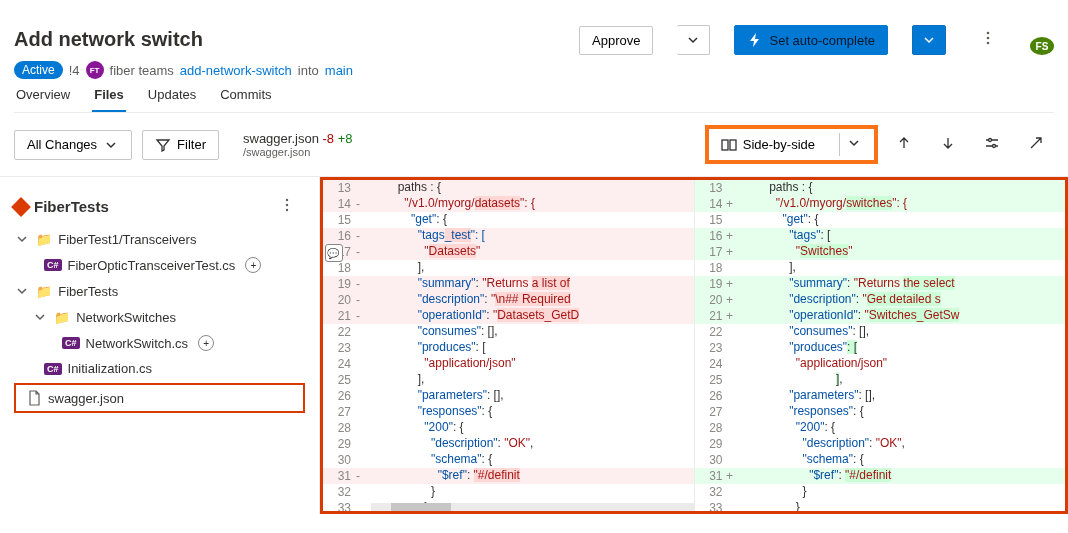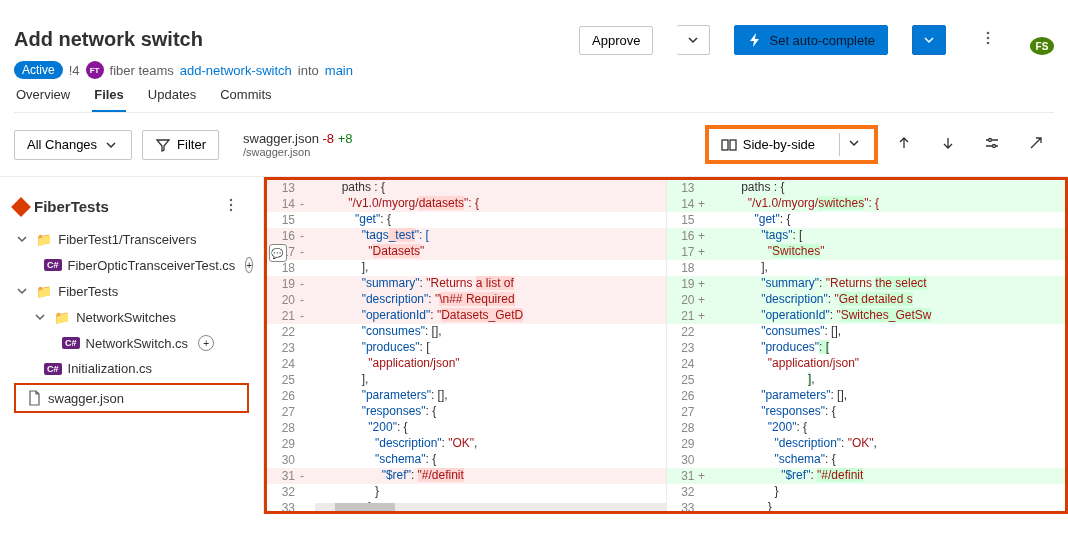--- a/index.html
+++ b/index.html
@@ -27,21 +27,21 @@
 .tl-right{display:flex;align-items:center;gap:8px;margin-left:auto}
 .fileinfo{margin-left:14px}
 .fname{font-size:13px}
 .minus{color:#a80000}
 .plus{color:#107c10}
 .path{font-size:11px;color:#605e5c}
 .sbs{display:flex;align-items:center;border:4px solid #f97316;padding:4px 6px;gap:18px}
 .sbs-btn{display:flex;align-items:center;gap:6px;padding:2px 6px;background:transparent;border:none;cursor:pointer;font-size:13px}
 .sbs-chev{padding:2px 6px;border-left:1px solid #c8c6c4;cursor:pointer}
 .main{display:flex;height:calc(100% - 196px)}
-.tree{width:264px;border-right:1px solid #edebe9;padding:10px 0;overflow:hidden}
+.tree{width:320px;border-right:1px solid #edebe9;padding:10px 0;overflow:hidden}
 .tree-hdr{display:flex;align-items:center;justify-content:space-between;padding:4px 14px}
 .tree-ttl{display:flex;align-items:center;gap:6px;font-size:15px;font-weight:600}
 .rhombus{width:14px;height:14px;background:#da3b01;transform:rotate(45deg)}
 .node{display:flex;align-items:center;gap:6px;padding:5px 14px;cursor:pointer;font-size:13px}
 .folder-ic{color:#dcb67a}
 .cs-ic{background:#68217a;color:#fff;font-size:9px;padding:1px 3px;border-radius:2px;font-weight:600}
 .plus-circ{width:16px;height:16px;border:1px solid #8a8886;border-radius:50%;display:inline-flex;align-items:center;justify-content:center;font-size:10px;margin-left:4px}
 .file-sel{border:2px solid #d83b01;margin:2px 14px;padding:5px 10px}
 .diff{flex:1;display:flex;border:3px solid #d83b01;overflow:hidden;font-family:Consolas,monospace;font-size:12px}
 .pane{flex:1;overflow:hidden;position:relative}

